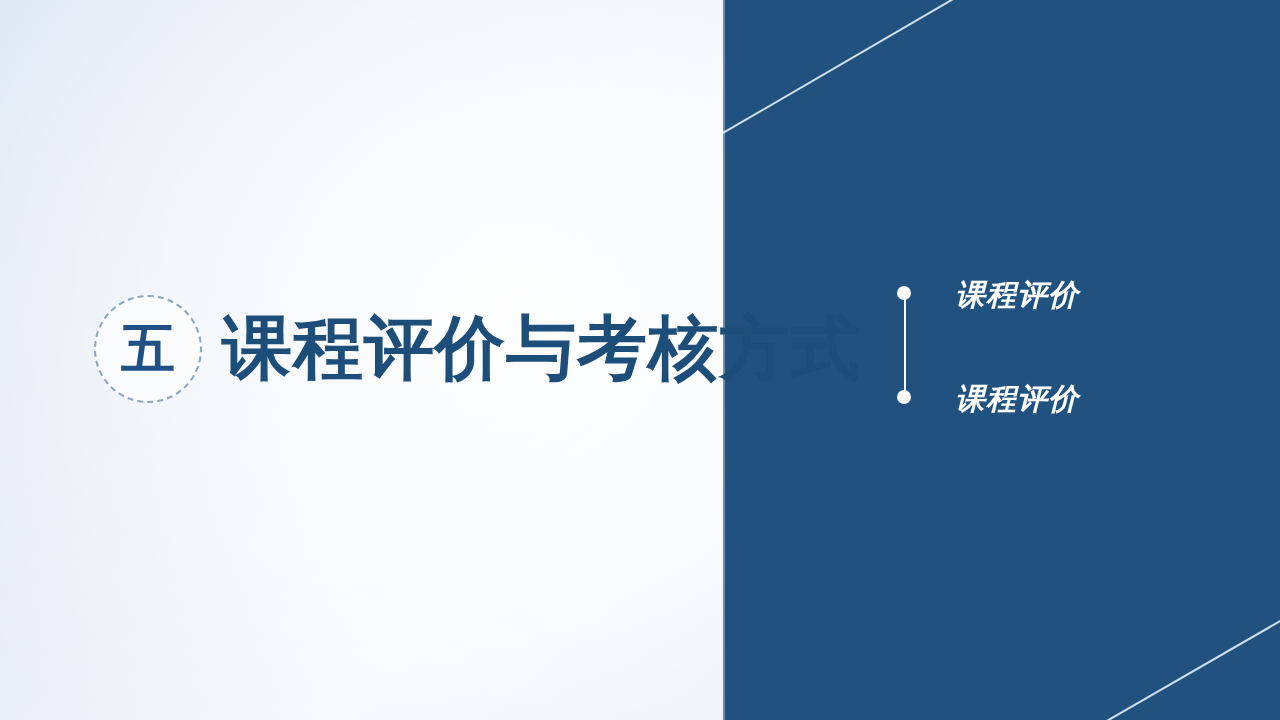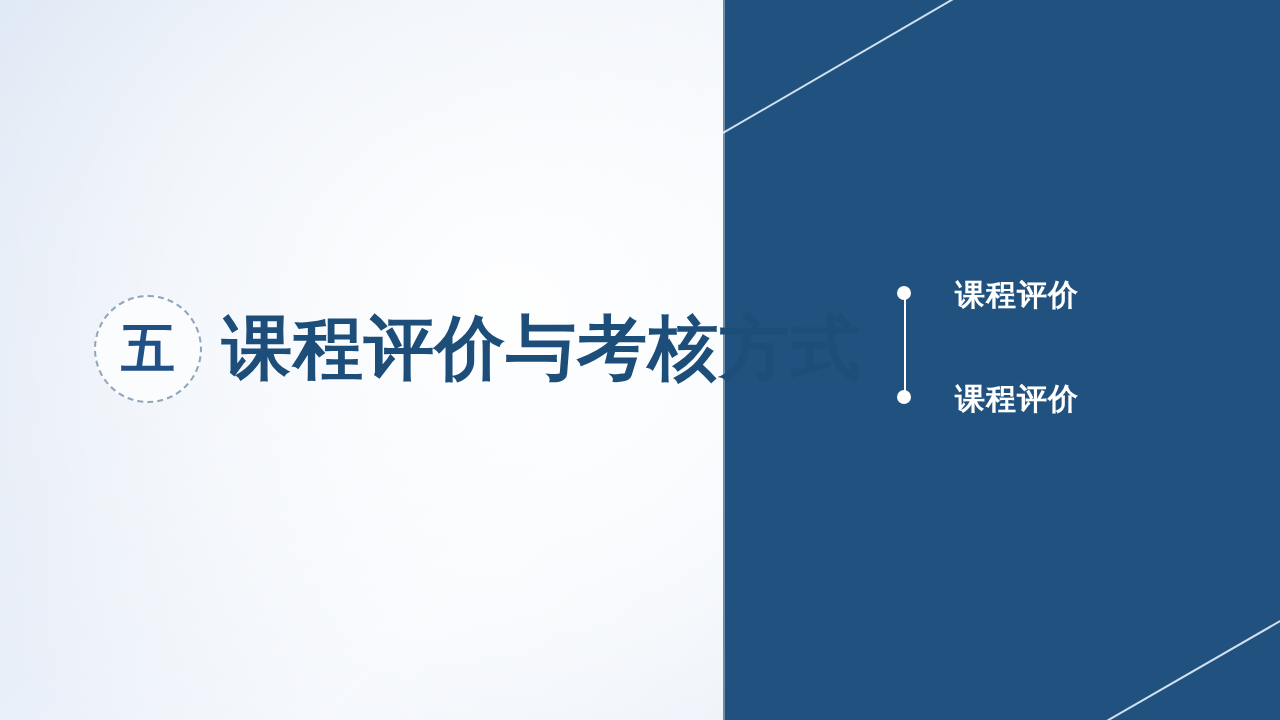--- a/index.html
+++ b/index.html
@@ -112,20 +112,21 @@
     position: absolute;
     left: 3px;
     top: 23px;
     width: 2px;
     height: 104px;
     background: #ffffff;
   }
   .agenda-item {
     position: relative;
     height: 104px;
+    font-style: italic;
   }
   .agenda-item:last-child {
     height: 40px;
   }
   .agenda-dot {
     position: absolute;
     left: -4px;
     top: 16px;
     width: 14px;
     height: 14px;

